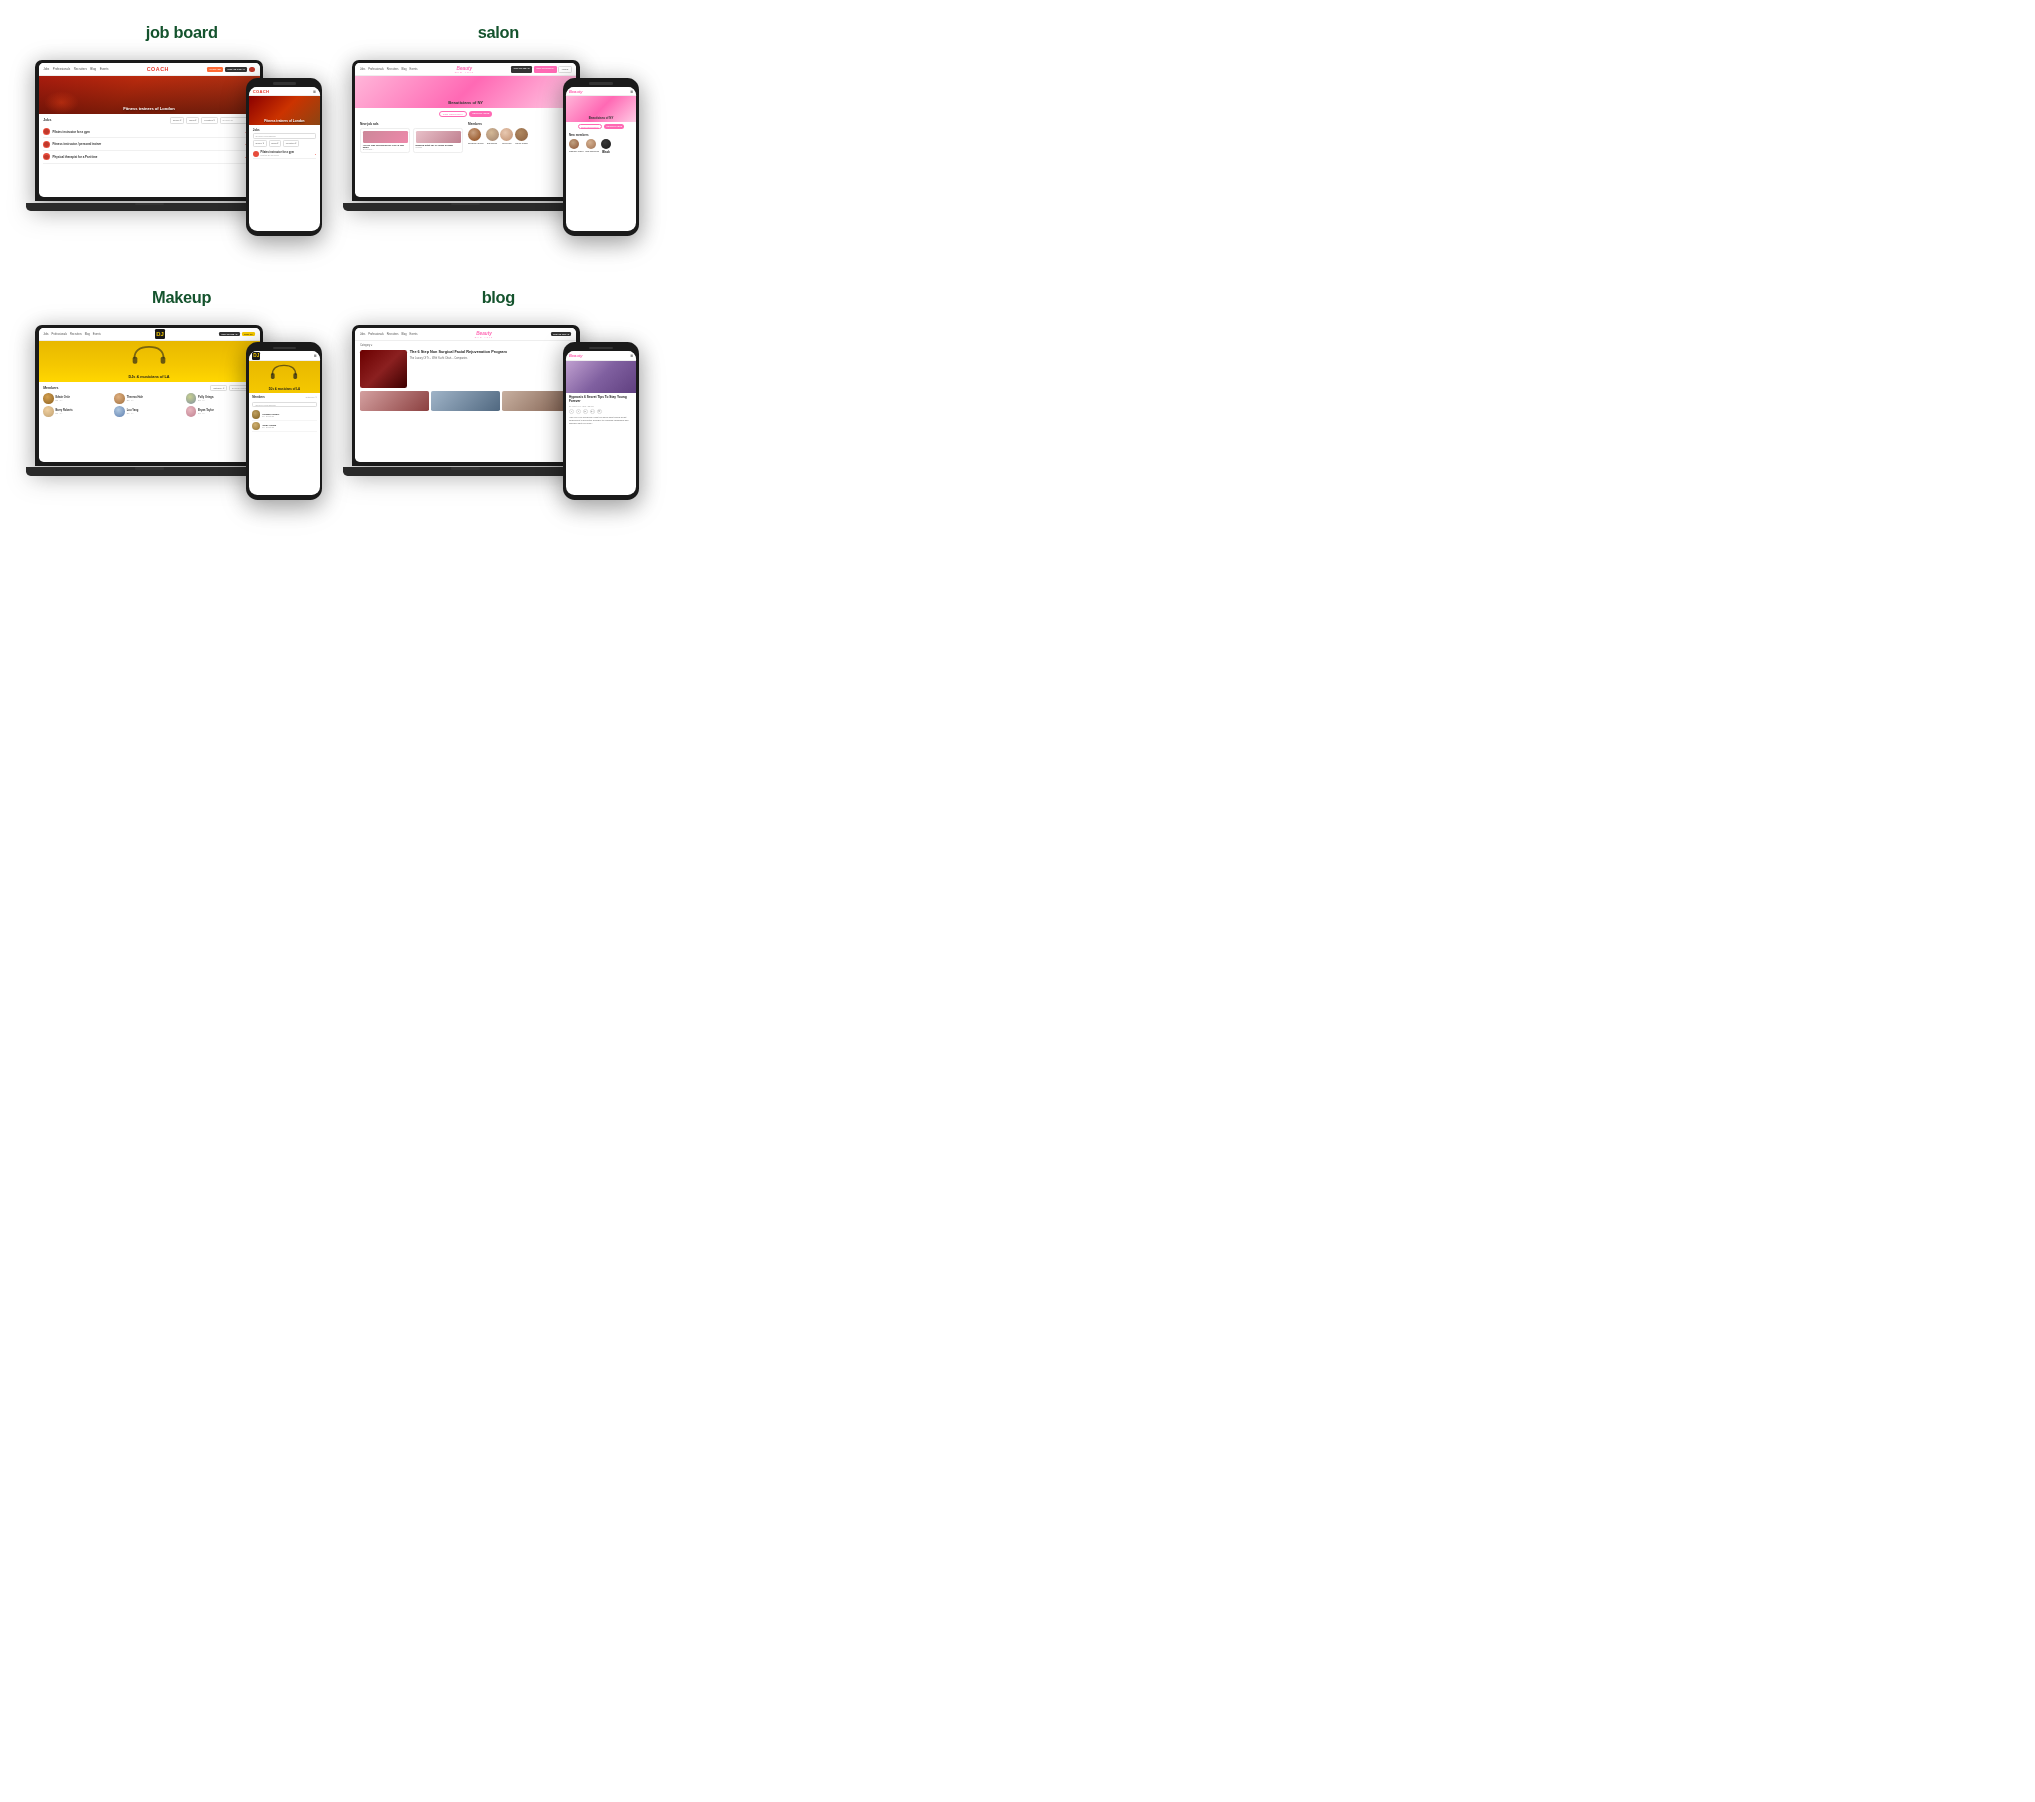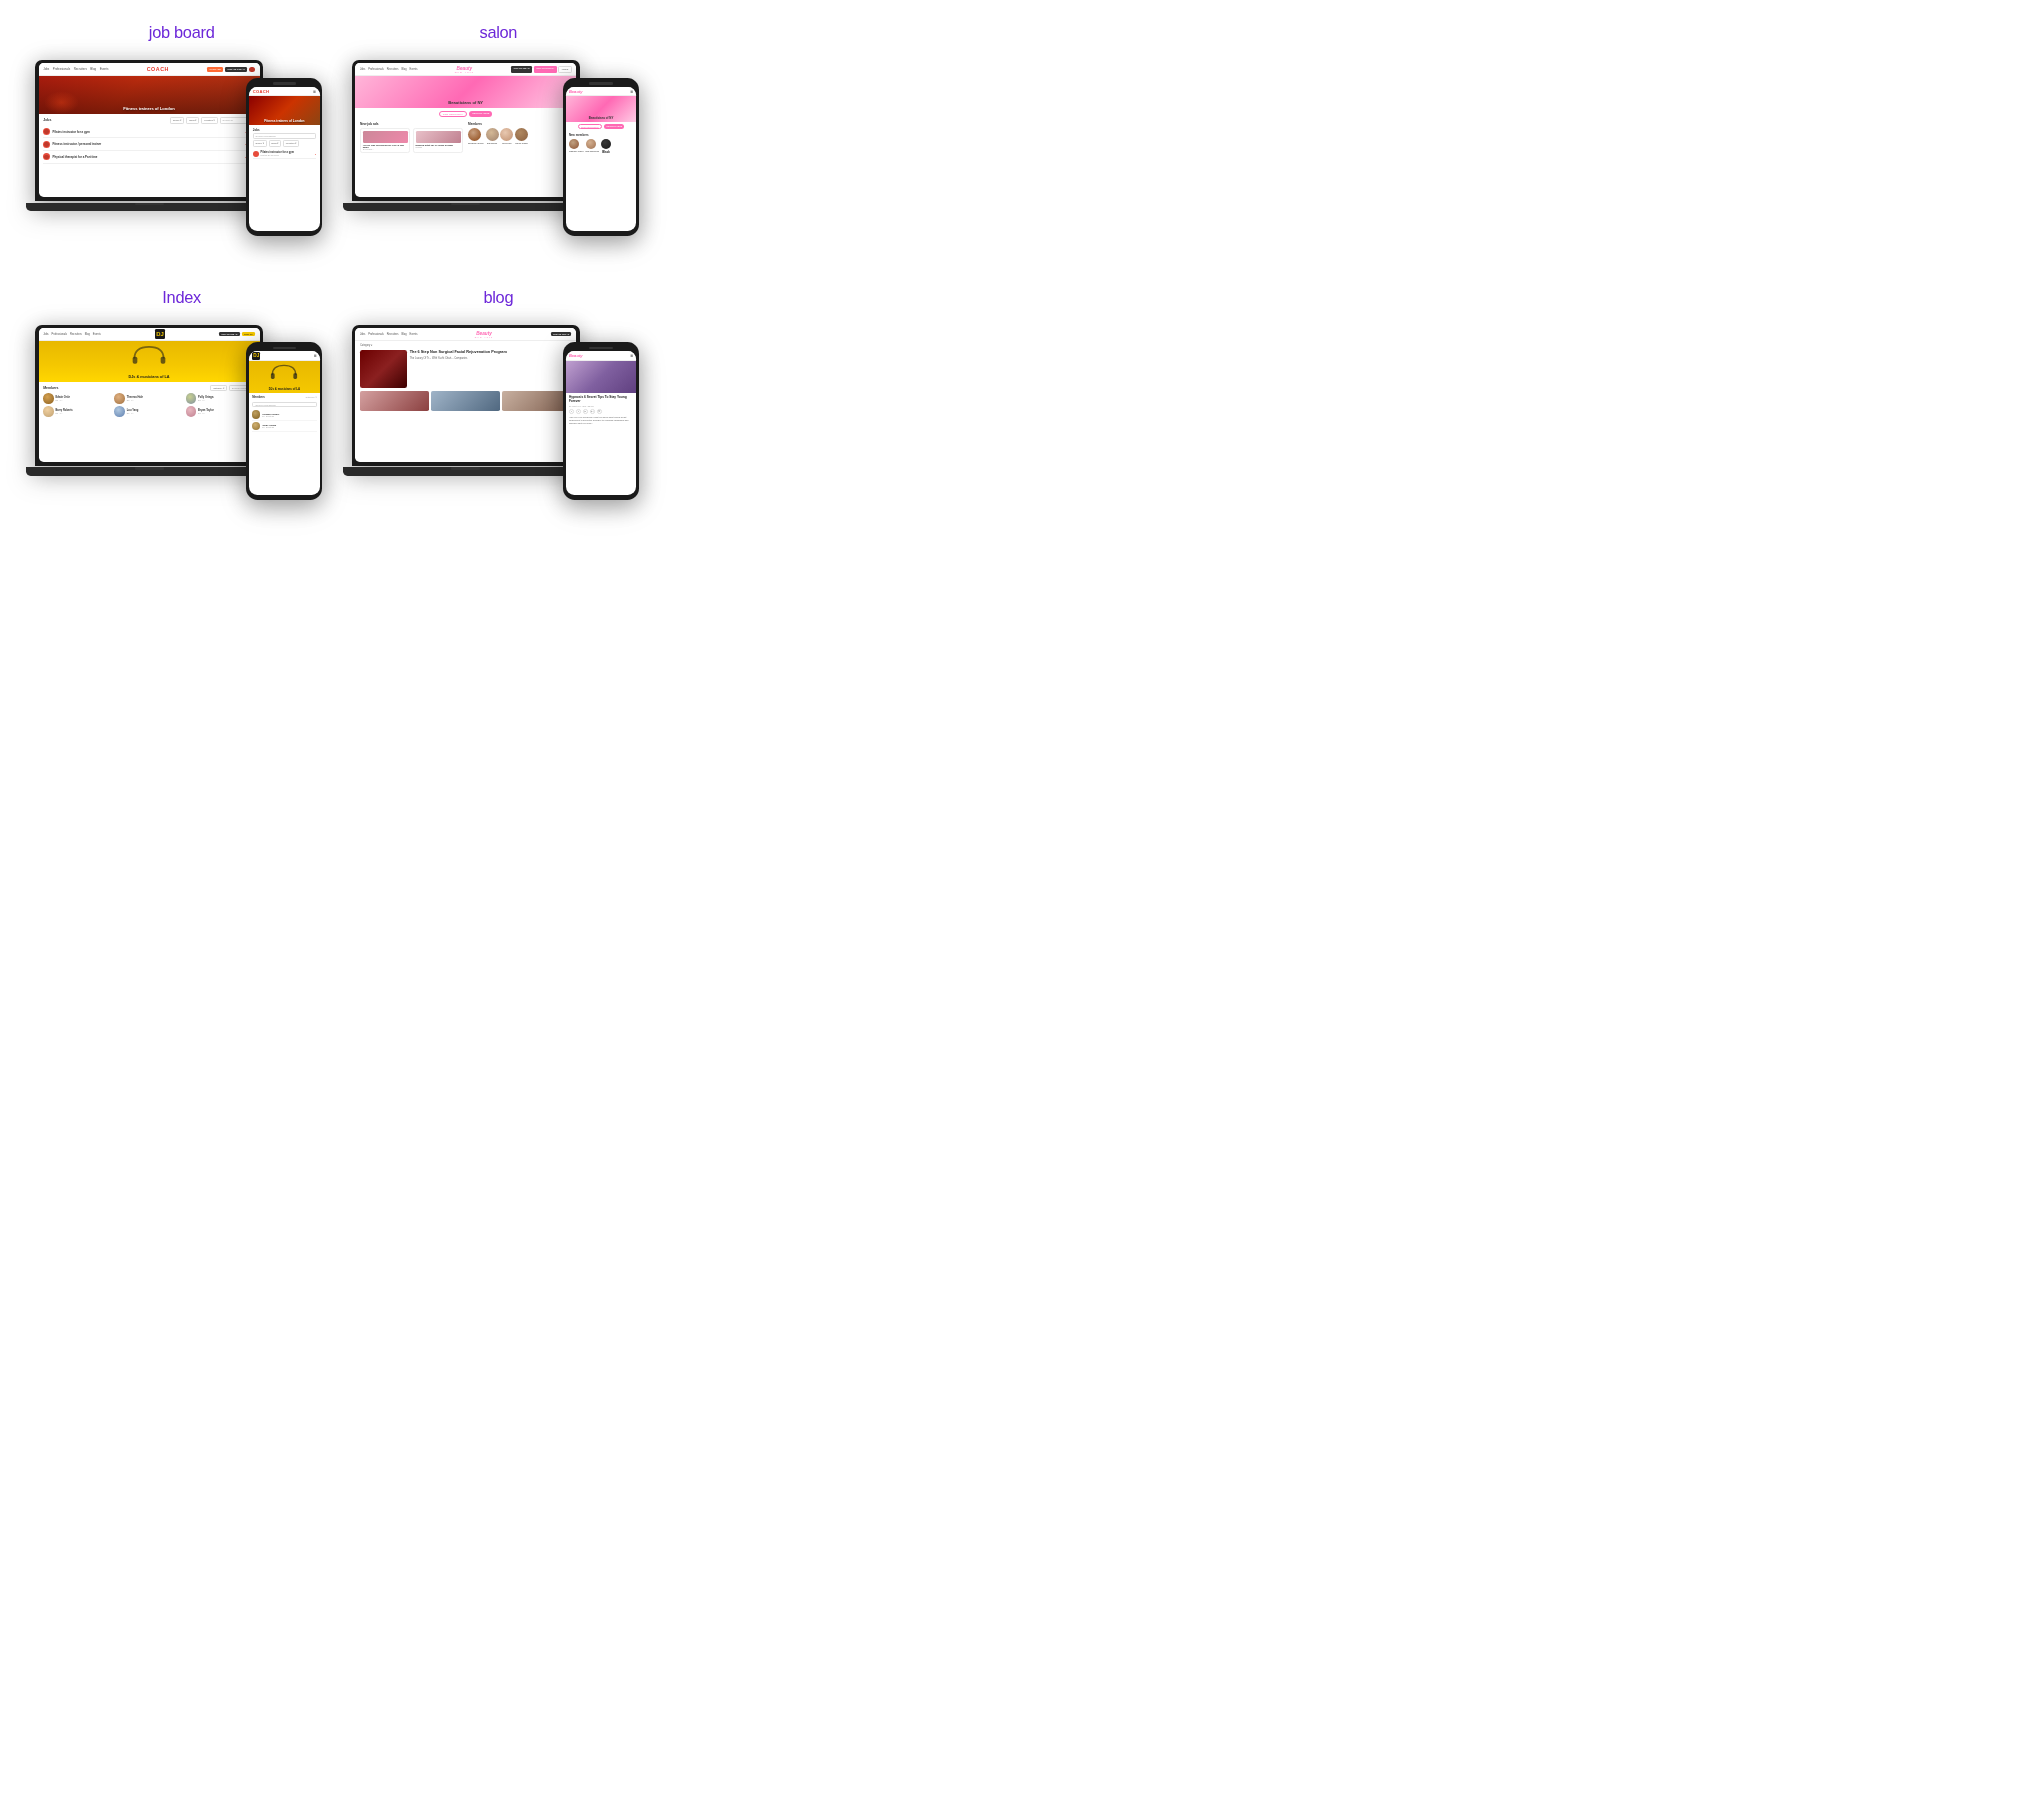--- a/index.html
+++ b/index.html
@@ -20,22 +20,22 @@
     }
 
     .section {
       display: flex;
       flex-direction: column;
       align-items: center;
     }
 
     .section-title {
       font-size: 16.4px;
-      font-weight: 400;
-      color: #6d28d9;
+      font-weight: 700;
+      color: #14532d;
       margin-bottom: 17.6px;
       letter-spacing: -0.3px;
       align-self: center;
     }
 
     
     .device-group {
       position: relative;
       width: 100%;
       height: 193px;
@@ -1143,21 +1143,21 @@
                 <div class="ph-black-label">Black</div>
               </div>
             </div>
           </div>
         </div>
       </div>
     </div>
   </div>
 
   <div class="section">
-    <h2 class="section-title">Index</h2>
+    <h2 class="section-title">Makeup</h2>
 
     <div class="device-group">
 
       <div class="laptop device-shadow">
         <div class="laptop-body">
           <div class="laptop-screen">
 
             <div class="idx-nav">
               <div class="idx-nav-links">
                 <span class="idx-nav-link">Jobs</span>

